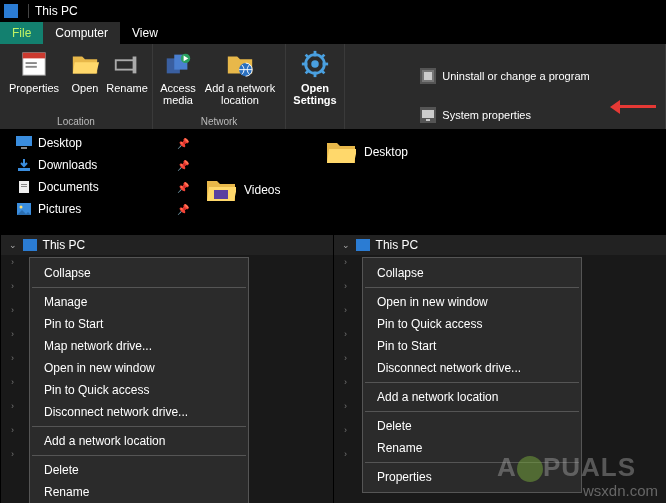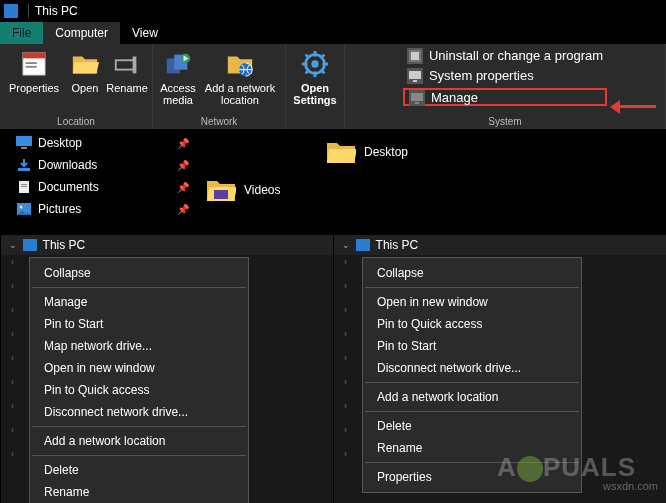--- a/index.html
+++ b/index.html
@@ -6,36 +6,36 @@
   body { width: 666px; height: 503px; background: #000; overflow: hidden; color: #fff; position: relative; }
 
   
   .titlebar { height: 22px; background: #000; display: flex; align-items: center; padding: 0 4px; font-size: 12px; }
   .titlebar .sys-icon { width: 14px; height: 14px; background: #2b7cd3; margin-right: 4px; }
   .titlebar .sep { width: 1px; height: 14px; background: #444; margin: 0 6px; }
 
   
   .ribbon-tabs { height: 22px; background: #000; display: flex; align-items: stretch; font-size: 12px; }
   .ribbon-tab { padding: 0 12px; display: flex; align-items: center; color: #fff; }
-  .ribbon-tab.file { background: #13806f; color: #0f172a; }
+  .ribbon-tab.file { background: #13806f; color: #bef264; }
   .ribbon-tab.active { background: #2b2b2b; }
 
   
   .ribbon { height: 86px; background: #2b2b2b; display: flex; border-bottom: 1px solid #000; }
   .ribbon-group { display: flex; flex-direction: column; align-items: center; padding: 2px 4px 0 4px; border-right: 1px solid #3a3a3a; }
   .ribbon-group .items { display: flex; flex: 1; align-items: flex-start; }
   .ribbon-group .glabel { font-size: 10px; color: #bbb; padding: 2px 0 2px 0; }
   .rbtn-big { display: flex; flex-direction: column; align-items: center; width: 60px; padding-top: 2px; gap: 2px; font-size: 11px; color: #fff; text-align: center; line-height: 12px; }
   .rbtn-big.wide { width: 82px; }
   .rbtn-big.narrow { width: 42px; }
   .ricon { width: 32px; height: 32px; display: flex; align-items: center; justify-content: center; }
   .ricon svg { width: 30px; height: 30px; }
 
   .ribbon-group.system .items { flex-direction: column; align-items: stretch; padding: 2px 4px; gap: 2px; }
-  .sys-row { display: flex; gap: 6px; font-size: 13px; height: 18px; padding: 0 4px; }
+  .sys-row { display: flex; align-items: center; gap: 6px; font-size: 11px; height: 18px; padding: 0 4px; margin-top: 19px; }
   .sys-row .sicon { width: 16px; height: 16px; background: #555; display:flex; align-items:center; justify-content:center; }
   .sys-row.highlight { border: 2px solid #e53935; }
   .ribbon-group.system { min-width: 200px; flex:1; }
 
   
   .red-arrow { position: absolute; top: 100px; left: 608px; width: 50px; height: 14px; }
   .red-arrow::before { content:""; position:absolute; top:5px; left:10px; width:38px; height:3px; background:#e53935; }
   .red-arrow::after { content:""; position:absolute; left:2px; top:0; width:0; height:0; border-top:7px solid transparent; border-bottom:7px solid transparent; border-right:10px solid #e53935; }
 
   
@@ -57,21 +57,21 @@
   .tree-lines { position:absolute; top:22px; left:10px; display:flex; flex-direction:column; gap:14px; }
   .tree-lines span { font-size:9px; color:#777; }
 
   .ctx-menu { position: absolute; top: 22px; left: 28px; width: 220px; background: #2b2b2b; border: 1px solid #555; padding: 4px 0; font-size: 12px; color:#fff; }
   .ctx-item { padding: 4px 14px; height: 22px; display:flex; align-items:center;}
   .ctx-sep { height:1px; background:#555; margin: 3px 2px; }
 
   
   .watermark { position:absolute; bottom:20px; right:30px; font-size:26px; color:rgba(180,180,180,0.4); font-weight:bold; letter-spacing:1px; pointer-events:none; }
   .watermark .ico { display:inline-block; width:26px; height:26px; border-radius:50%; background:rgba(120,170,60,0.5); vertical-align:middle; }
-  .footer-url { position:absolute; bottom:11px; right:8px; font-size:11px; color:#666; }
+  .footer-url { position:absolute; bottom:4px; right:8px; font-size:15px; color:#666; }
 
   
   .fld-back { fill:#e8b84a; }
   .fld-front { fill:#ffd86b; }
 </style>
 </head>
 <body>
 
 <div class="titlebar">
   <div class="sys-icon"></div>

